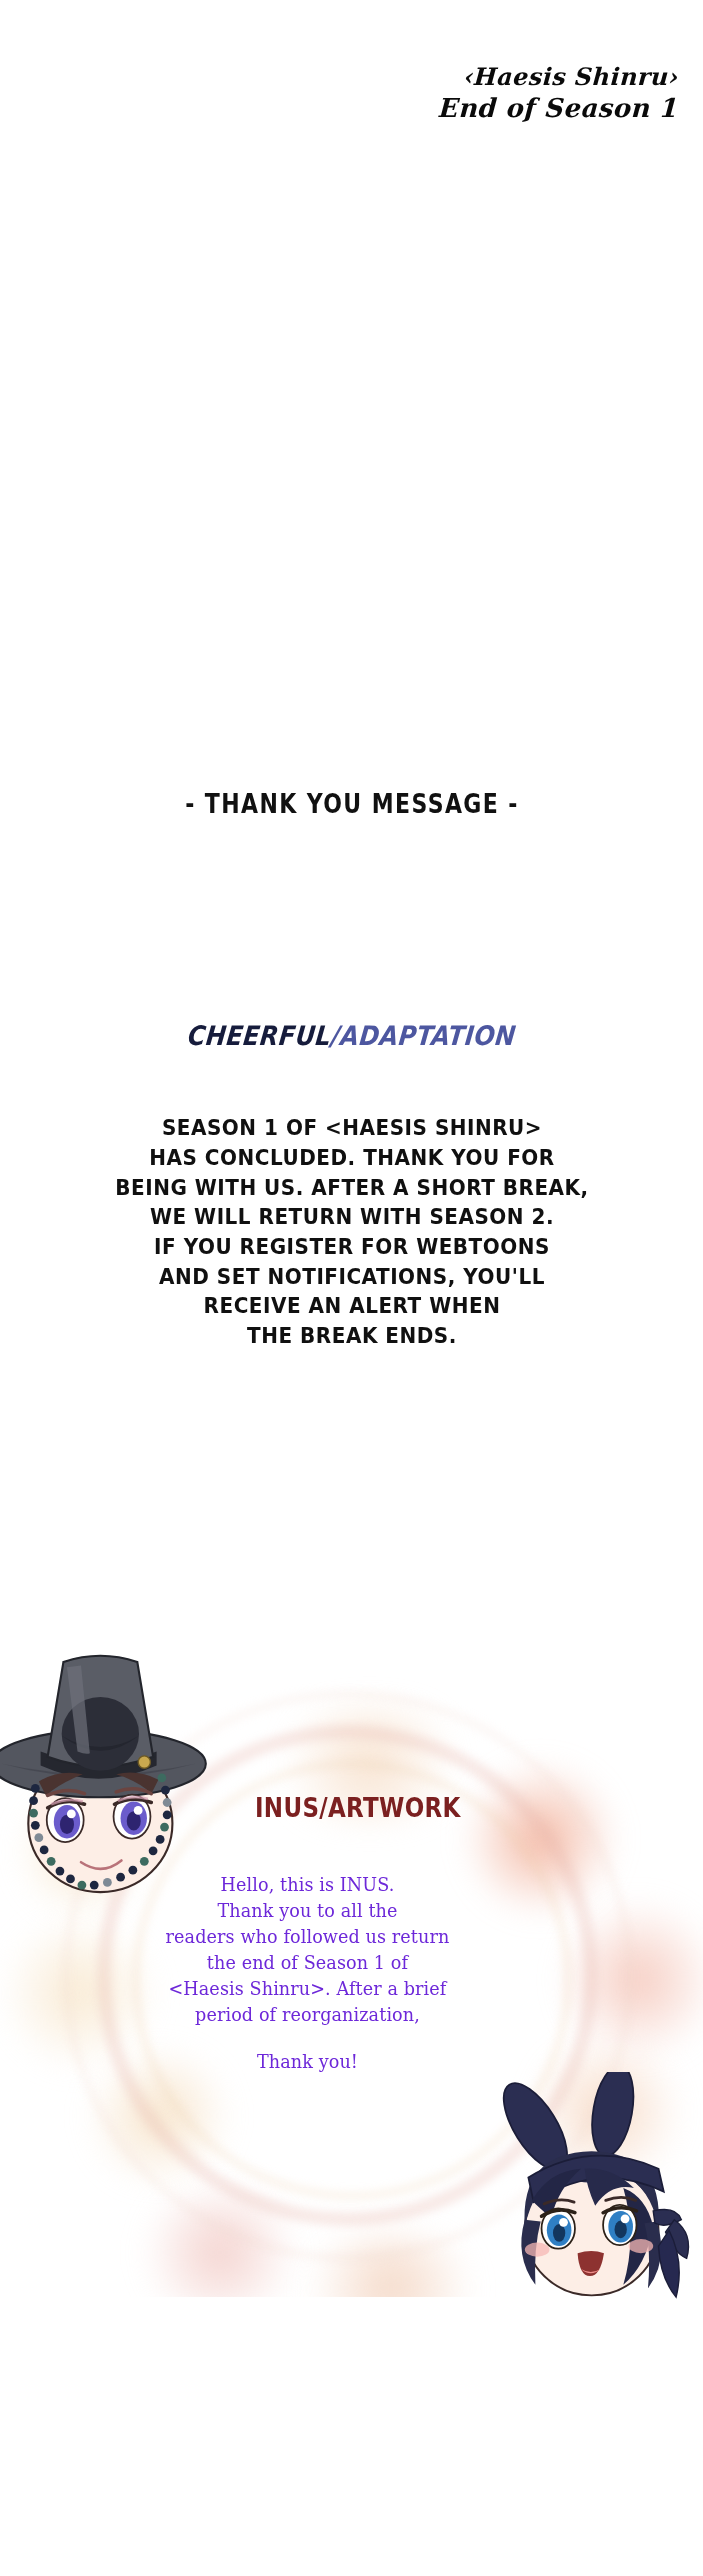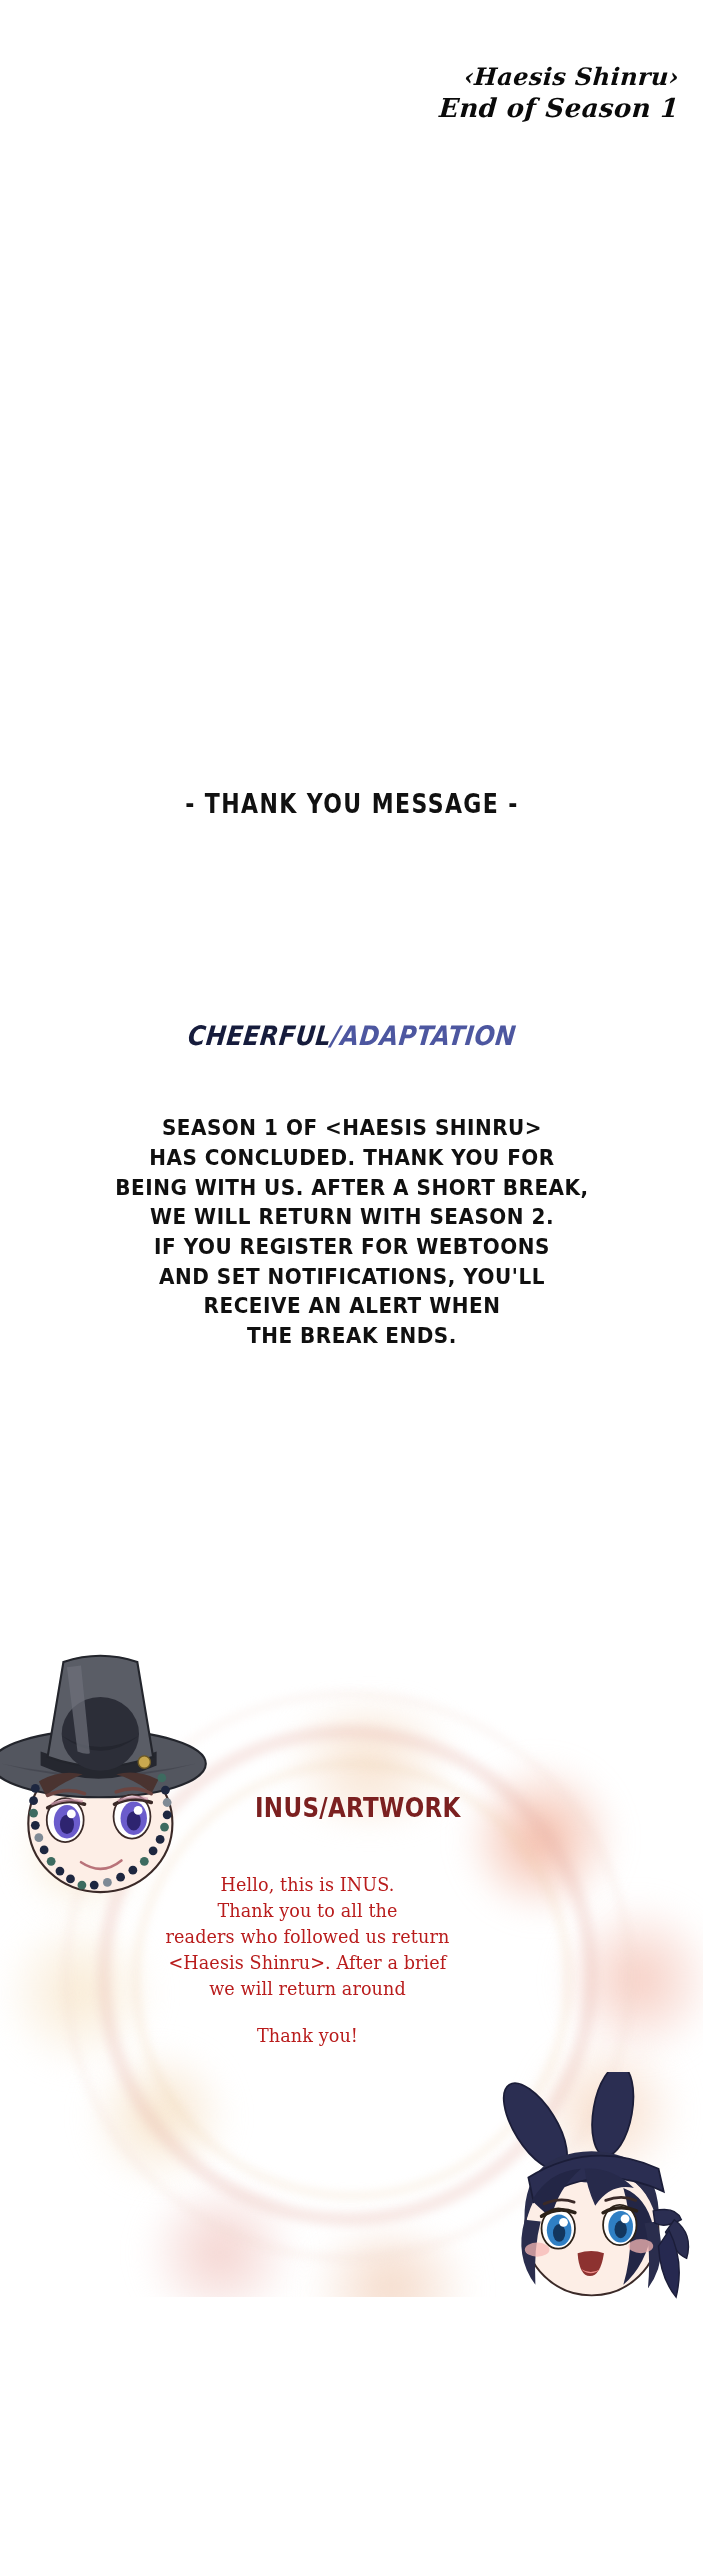--- a/index.html
+++ b/index.html
@@ -134,21 +134,21 @@
   
   .note {
     position: absolute;
     top: 1872px;
     left: 114px;
     width: 387px;
     text-align: center;
     font-family: "DejaVu Serif", serif;
     font-size: 17.6px;
     line-height: 26px;
-    color: #b91c1c;
+    color: #6d28d9;
     letter-spacing: 0.1px;
   }
   .note .ln { display: block; white-space: nowrap; }
   .note .gap { display: block; height: 21px; }
 
   
   .gat-char {
     position: absolute;
     top: 1632px;
     left: -7px;
@@ -330,20 +330,21 @@
       <path d="M100 224 q11 10 22 0 q-11 7 -22 0 z" fill="#ef8e8b"></path>
     </svg>
   </div>
 
   <div class="artist-label">INUS/ARTWORK</div>
 
   <div class="note">
     <span class="ln">Hello, this is INUS.</span>
     <span class="ln">Thank you to all the</span>
     <span class="ln">readers who followed us return</span>
+    <span class="ln">the end of Season 1 of</span>
     <span class="ln">&lt;Haesis Shinru&gt;. After a brief</span>
-    <span class="ln">we will return around</span>
+    <span class="ln">period of reorganization,</span>
     <span class="gap"></span>
     <span class="ln">Thank you!</span>
   </div>
 
 </div>
 
 
 </body></html>

